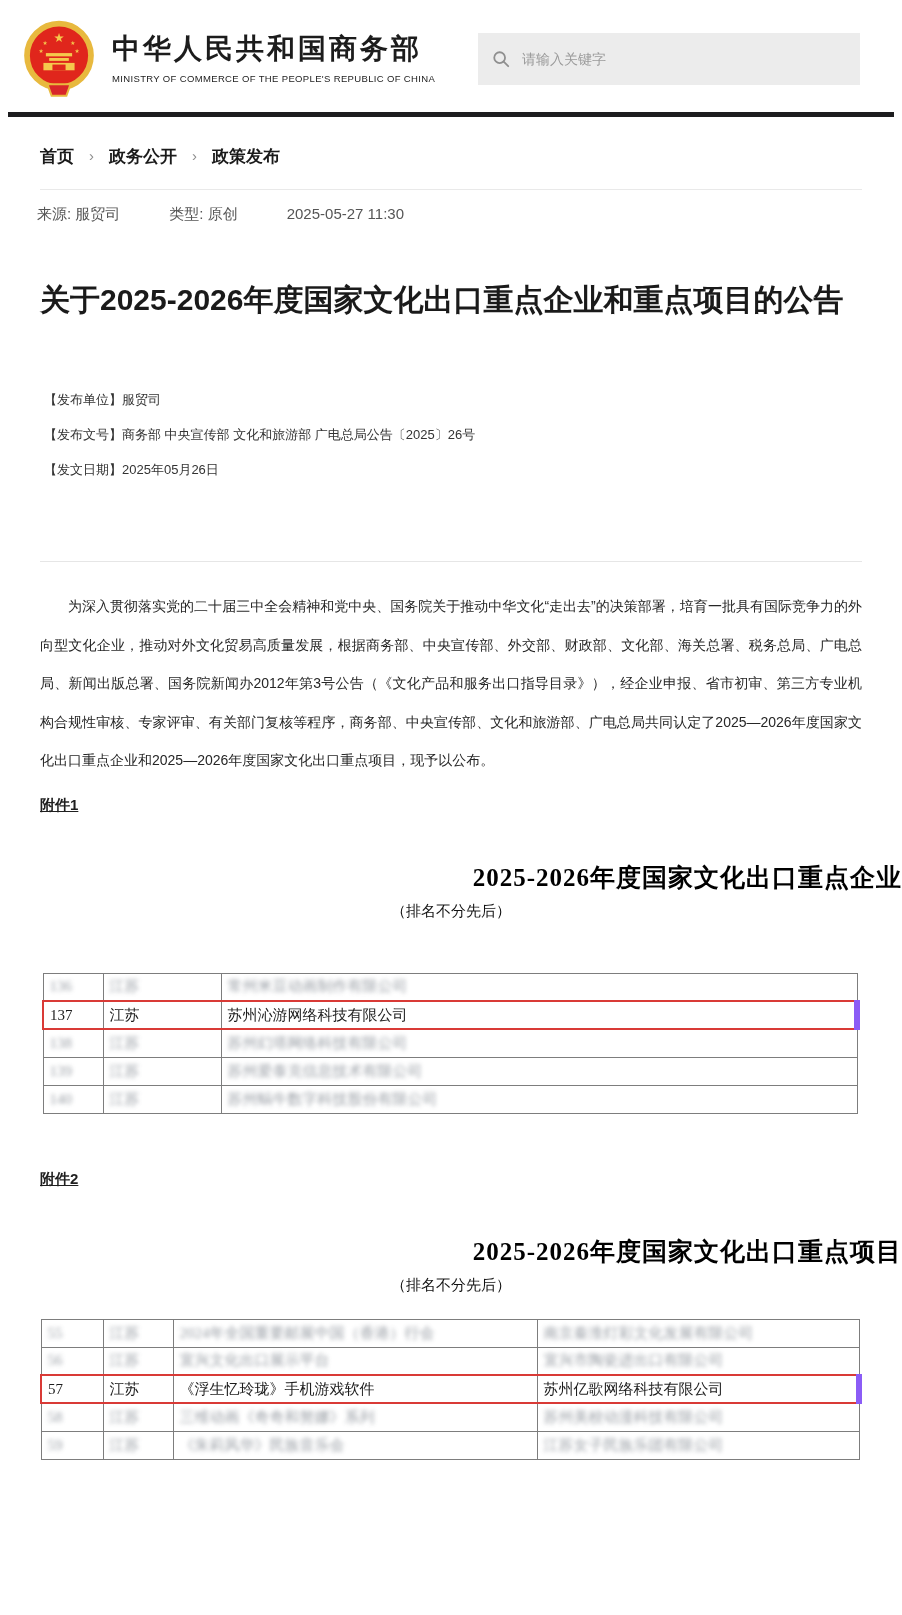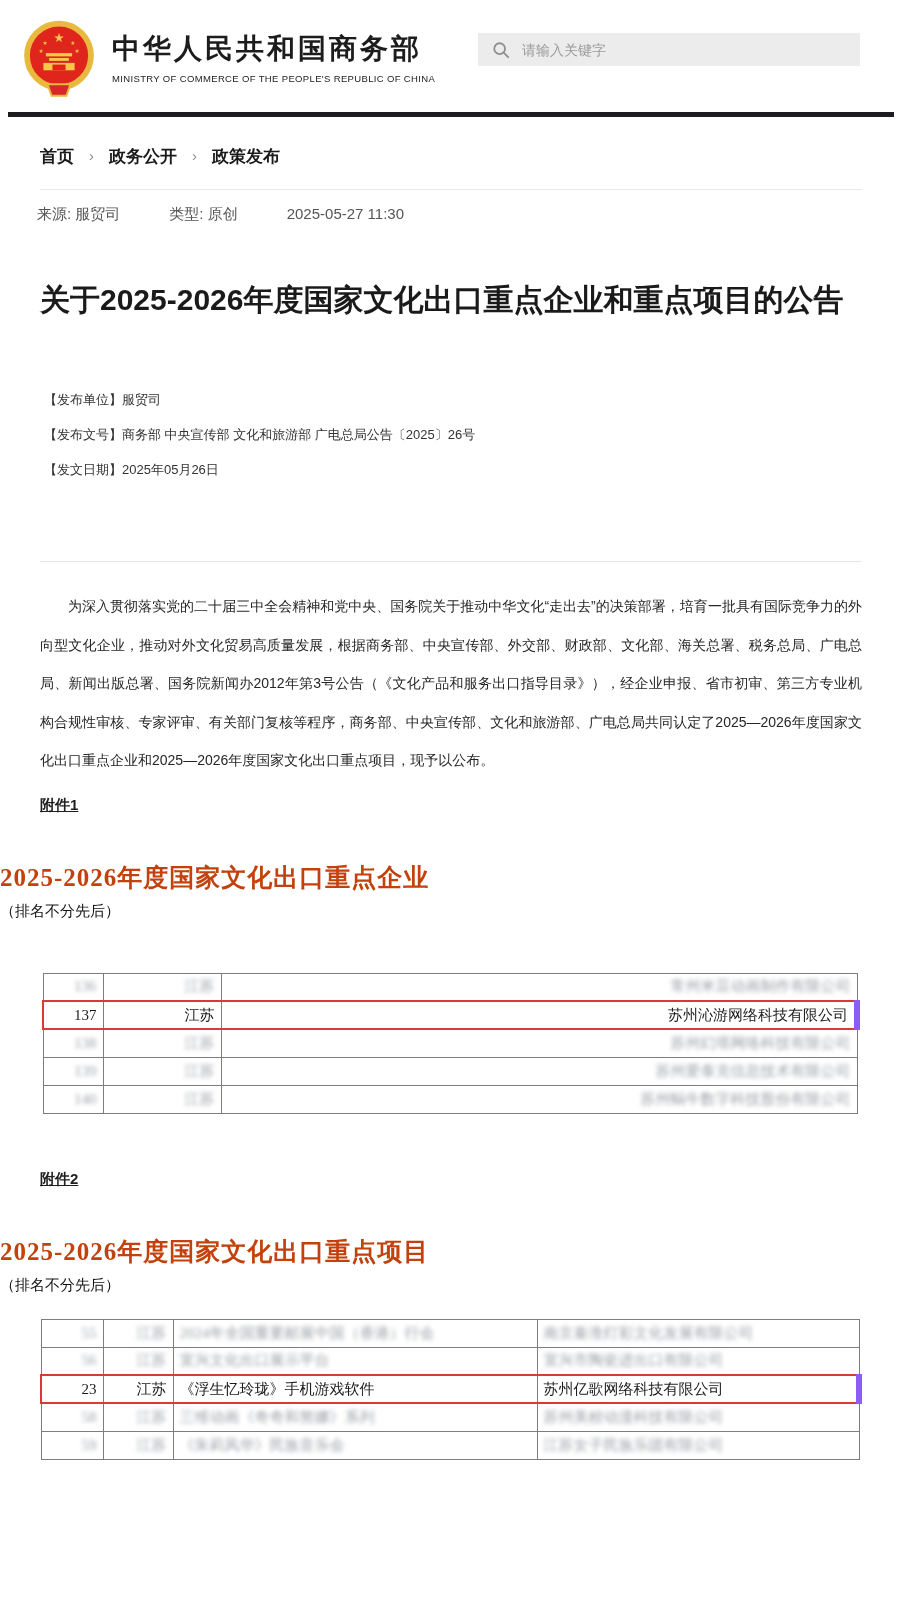--- a/index.html
+++ b/index.html
@@ -6,46 +6,46 @@
   html,body { background:#ffffff; }
   body { font-family:"Liberation Sans","DejaVu Sans",sans-serif; color:#222; }
   .page { width:902px; height:1615px; margin:0 auto; background:#fff; overflow:hidden; position:relative; }
 
   
   .header { height:112px; display:flex; align-items:center; padding:4px 40px 0 18px; position:relative; }
   .logo { width:82px; height:82px; flex:0 0 auto; cursor:pointer; }
   .brand { margin-left:12px; }
   .brand-title { font-size:28px; font-weight:bold; color:#1c1c1c; letter-spacing:3px; line-height:34px; }
   .brand-sub { font-size:9.5px; color:#1c1c1c; letter-spacing:.35px; margin-top:7px; }
-  .searchbox { position:absolute; right:42px; top:33px; width:382px; height:33px; background:#ececec; display:flex; align-items:center; padding:0 14px; }
+  .searchbox { position:absolute; right:42px; top:33px; width:382px; height:52px; background:#ececec; display:flex; align-items:center; padding:0 14px; }
   .search-icon { width:18px; height:18px; flex:0 0 auto; }
   .searchbox input { border:0; outline:0; background:transparent; margin-left:12px; font-size:14px; color:#333; width:100%; font-family:inherit; }
   .searchbox input::placeholder { color:#9a9a9a; }
   .header-bar { height:5px; background:#1d1d1f; margin:0 8px; }
 
   
   .breadcrumb { margin:28px 40px 0 40px; padding-bottom:21px; border-bottom:1px solid #e9e9e9; display:flex; align-items:center; font-size:17px; font-weight:bold; color:#1a1a1a; }
   .crumb { cursor:pointer; }
   .crumb-sep { color:#8d8d8d; font-weight:normal; margin:0 15px; font-size:15px; transform:translateY(-1px); }
   .meta-row { margin:15px 40px 0 37px; font-size:15px; color:#555; display:flex; gap:49px; }
 
   
   .article-title { margin:50px 40px 0 40px; font-size:30px; line-height:52px; font-weight:bold; color:#1a1a1a; }
   .doc-info { margin:56px 40px 0 44px; font-size:13px; color:#333; }
   .doc-info .line { line-height:35px; }
   .divider { margin:74px 40px 0 40px; border-top:1px solid #e6e6e6; }
   .body-text { margin:0 40px; padding-top:25px; font-size:14px; line-height:38.5px; color:#262626; text-align:justify; text-indent:2em; }
 
   
   .att-label { margin:16px 40px 0 40px; font-size:15px; font-weight:600; color:#1f1f1f;text-decoration:underline; }
-  .tbl-title { margin-top:46px; text-align:left; font-family:"Liberation Serif","DejaVu Serif",serif; font-weight:bold; font-size:25px; letter-spacing:1px; color:#c2410c; }
-  .tbl-sub { margin-top:8px; text-align:left; font-family:"Liberation Serif","DejaVu Serif",serif; font-size:15px; color:#111; }
+  .tbl-title { margin-top:46px; text-align:right; font-family:"Liberation Serif","DejaVu Serif",serif; font-weight:bold; font-size:25px; letter-spacing:1px; color:#000000; }
+  .tbl-sub { margin-top:8px; text-align:center; font-family:"Liberation Serif","DejaVu Serif",serif; font-size:15px; color:#111; }
   table.list { border-collapse:collapse; margin:52px auto 0 auto; table-layout:fixed; font-family:"Liberation Serif","DejaVu Serif",serif; font-size:15px; color:#1c1c1c; }
   table.list.t2 { margin-top:24px; }
-  table.list td { border:1px solid #7d7d7d; height:28px; text-align:right; padding:0 6px; overflow:hidden; white-space:nowrap; }
+  table.list td { border:1px solid #7d7d7d; height:28px; text-align:left; padding:0 6px; overflow:hidden; white-space:nowrap; }
   table.list td.al { text-align:left; }
   .cell-text { display:inline-block; }
   tr.blurred .cell-text { filter:blur(2px); color:#868c94; opacity:.85; }
   tr.hl td { border-top:2px solid #d93a36; border-bottom:2px solid #d93a36; }
   tr.hl td:first-child { border-left:2px solid #d93a36; }
   tr.hl td:last-child { border-right:6px solid #8b5cf6; }
 
   .att2 { margin-top:56px; }
 </style>
 </head>
@@ -164,21 +164,21 @@
         <td class="al"><span class="cell-text">2024年全国重要邮展中国（香港）行会</span></td>
         <td class="al"><span class="cell-text">南京秦淮灯彩文化发展有限公司</span></td>
       </tr>
       <tr class="blurred">
         <td><span class="cell-text">56</span></td>
         <td><span class="cell-text">江苏</span></td>
         <td class="al"><span class="cell-text">宜兴文化出口展示平台</span></td>
         <td class="al"><span class="cell-text">宜兴市陶瓷进出口有限公司</span></td>
       </tr>
       <tr class="hl">
-        <td><span class="cell-text">23</span></td>
+        <td><span class="cell-text">57</span></td>
         <td><span class="cell-text">江苏</span></td>
         <td class="al"><span class="cell-text">《浮生忆玲珑》手机游戏软件</span></td>
         <td class="al"><span class="cell-text">苏州亿歌网络科技有限公司</span></td>
       </tr>
       <tr class="blurred">
         <td><span class="cell-text">58</span></td>
         <td><span class="cell-text">江苏</span></td>
         <td class="al"><span class="cell-text">三维动画《奇奇和努娜》系列</span></td>
         <td class="al"><span class="cell-text">苏州美校动漫科技有限公司</span></td>
       </tr>

